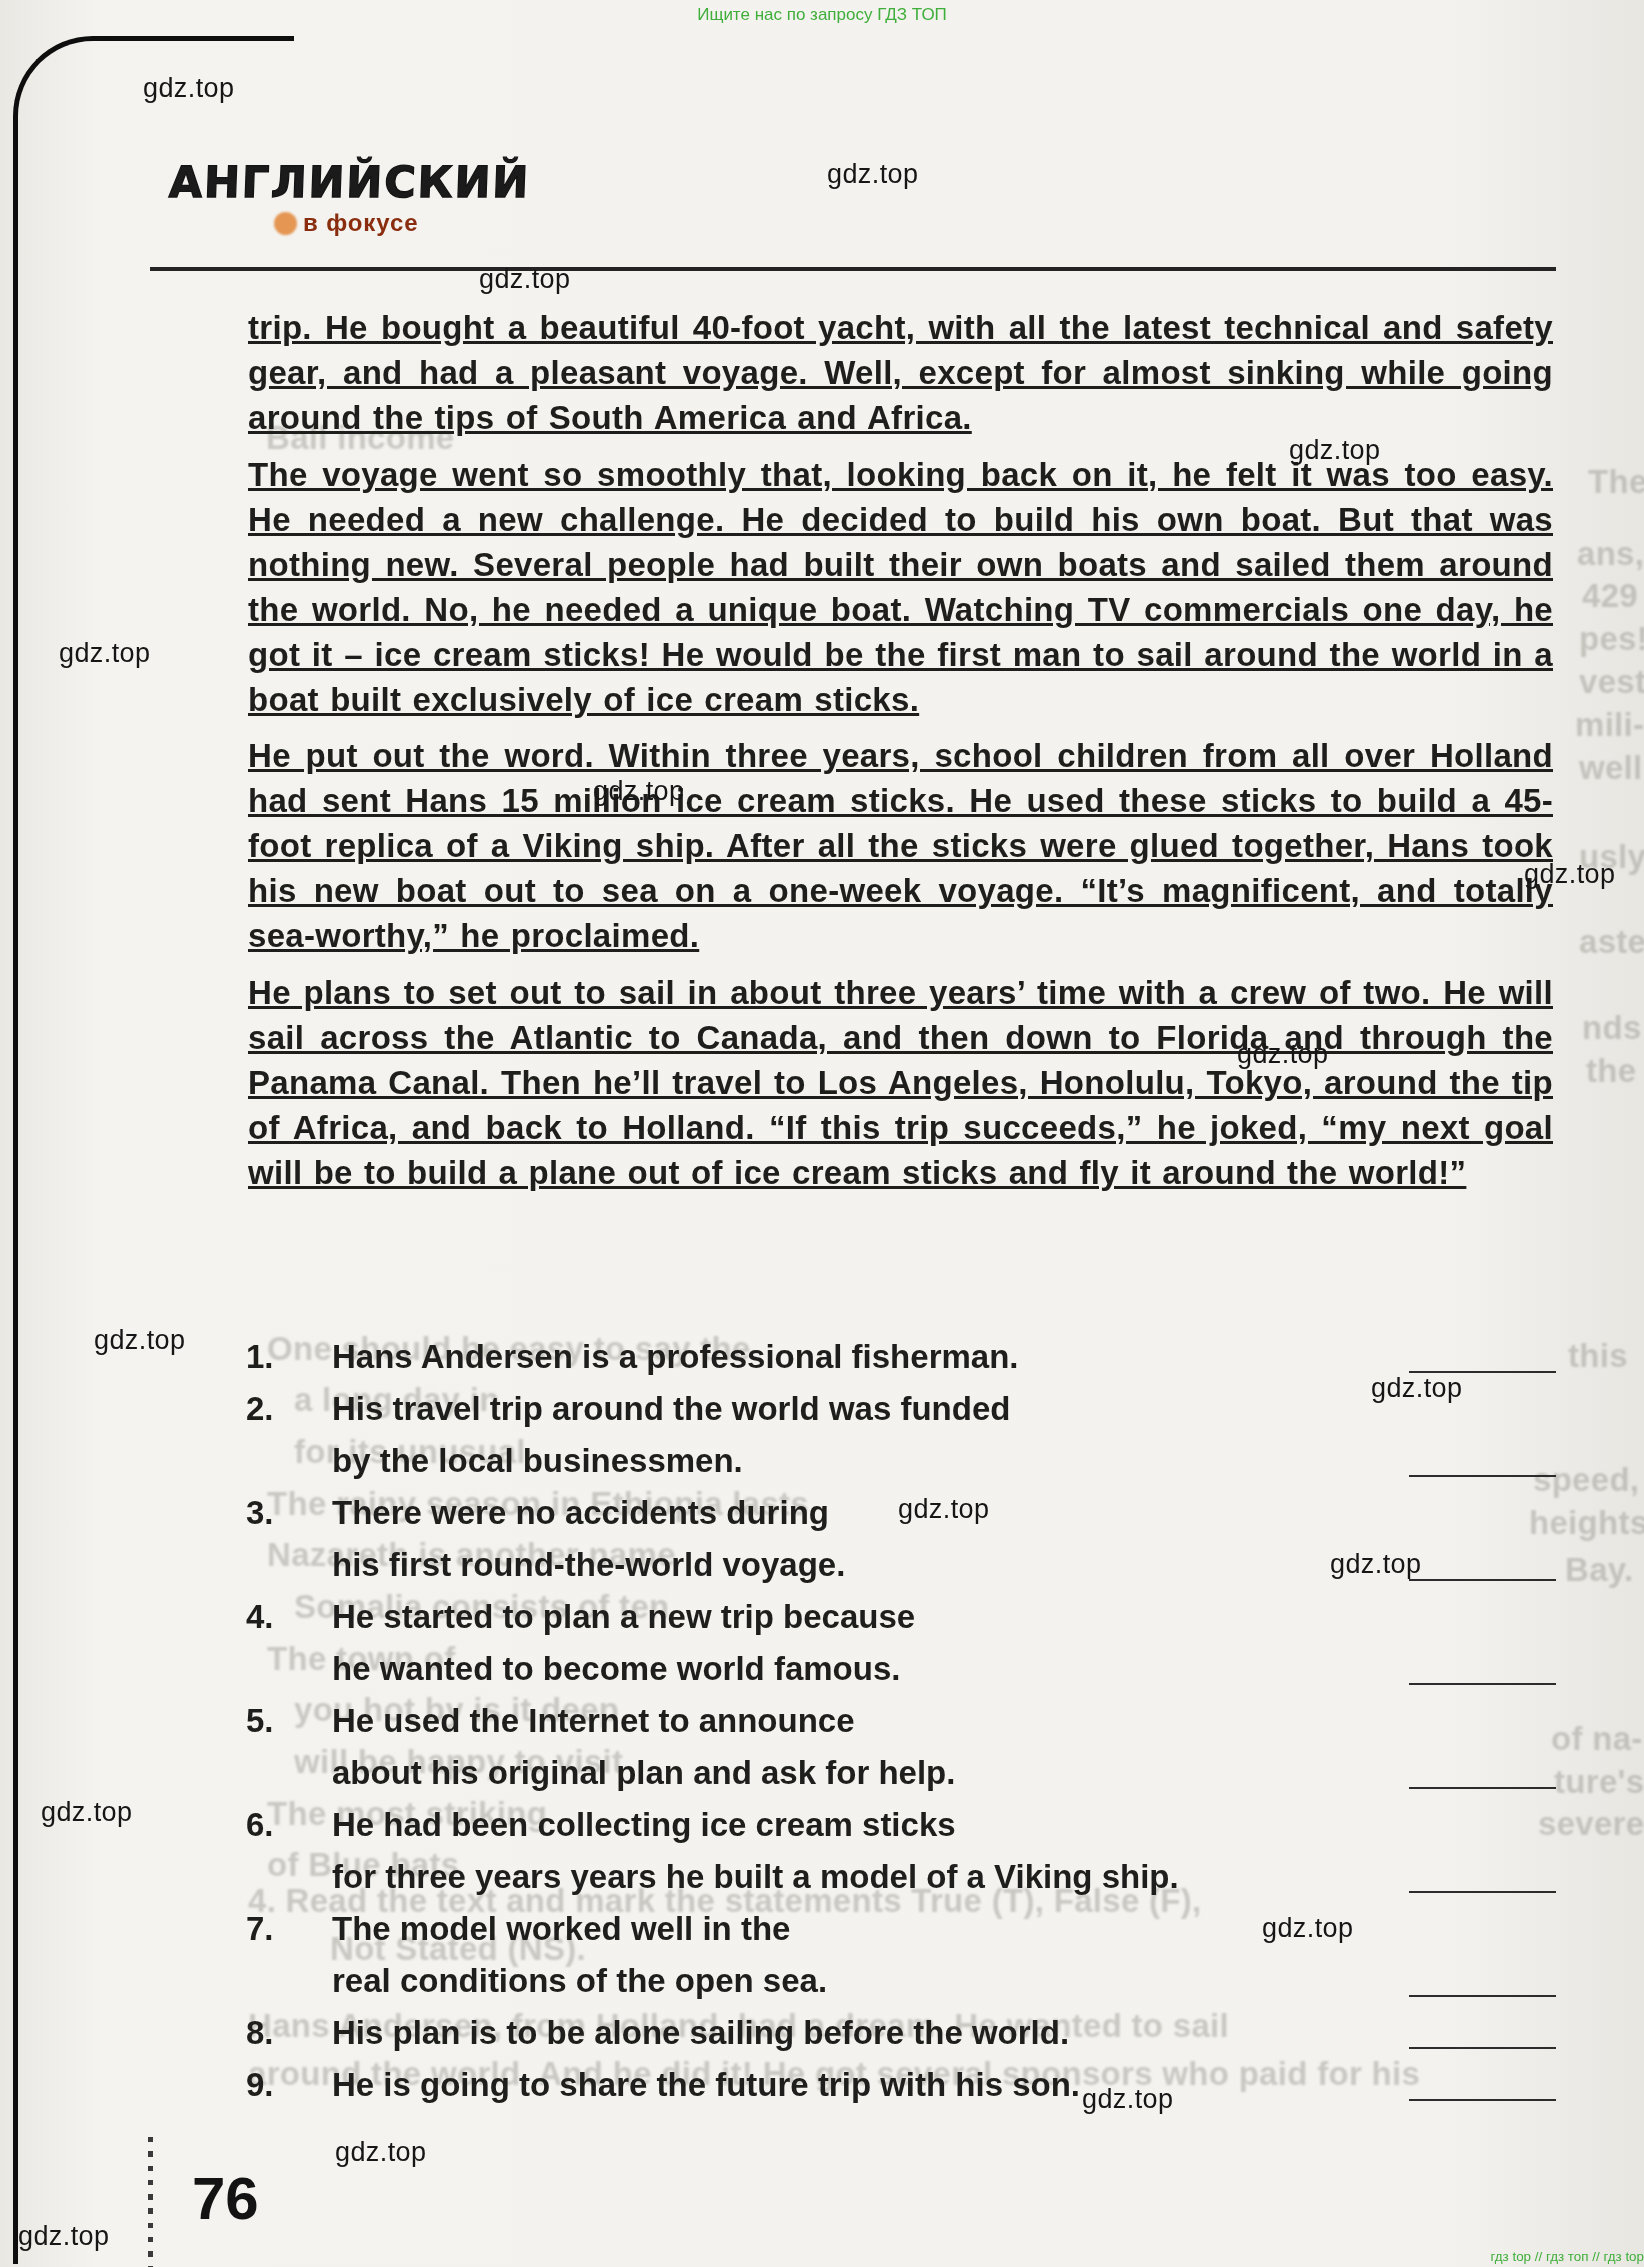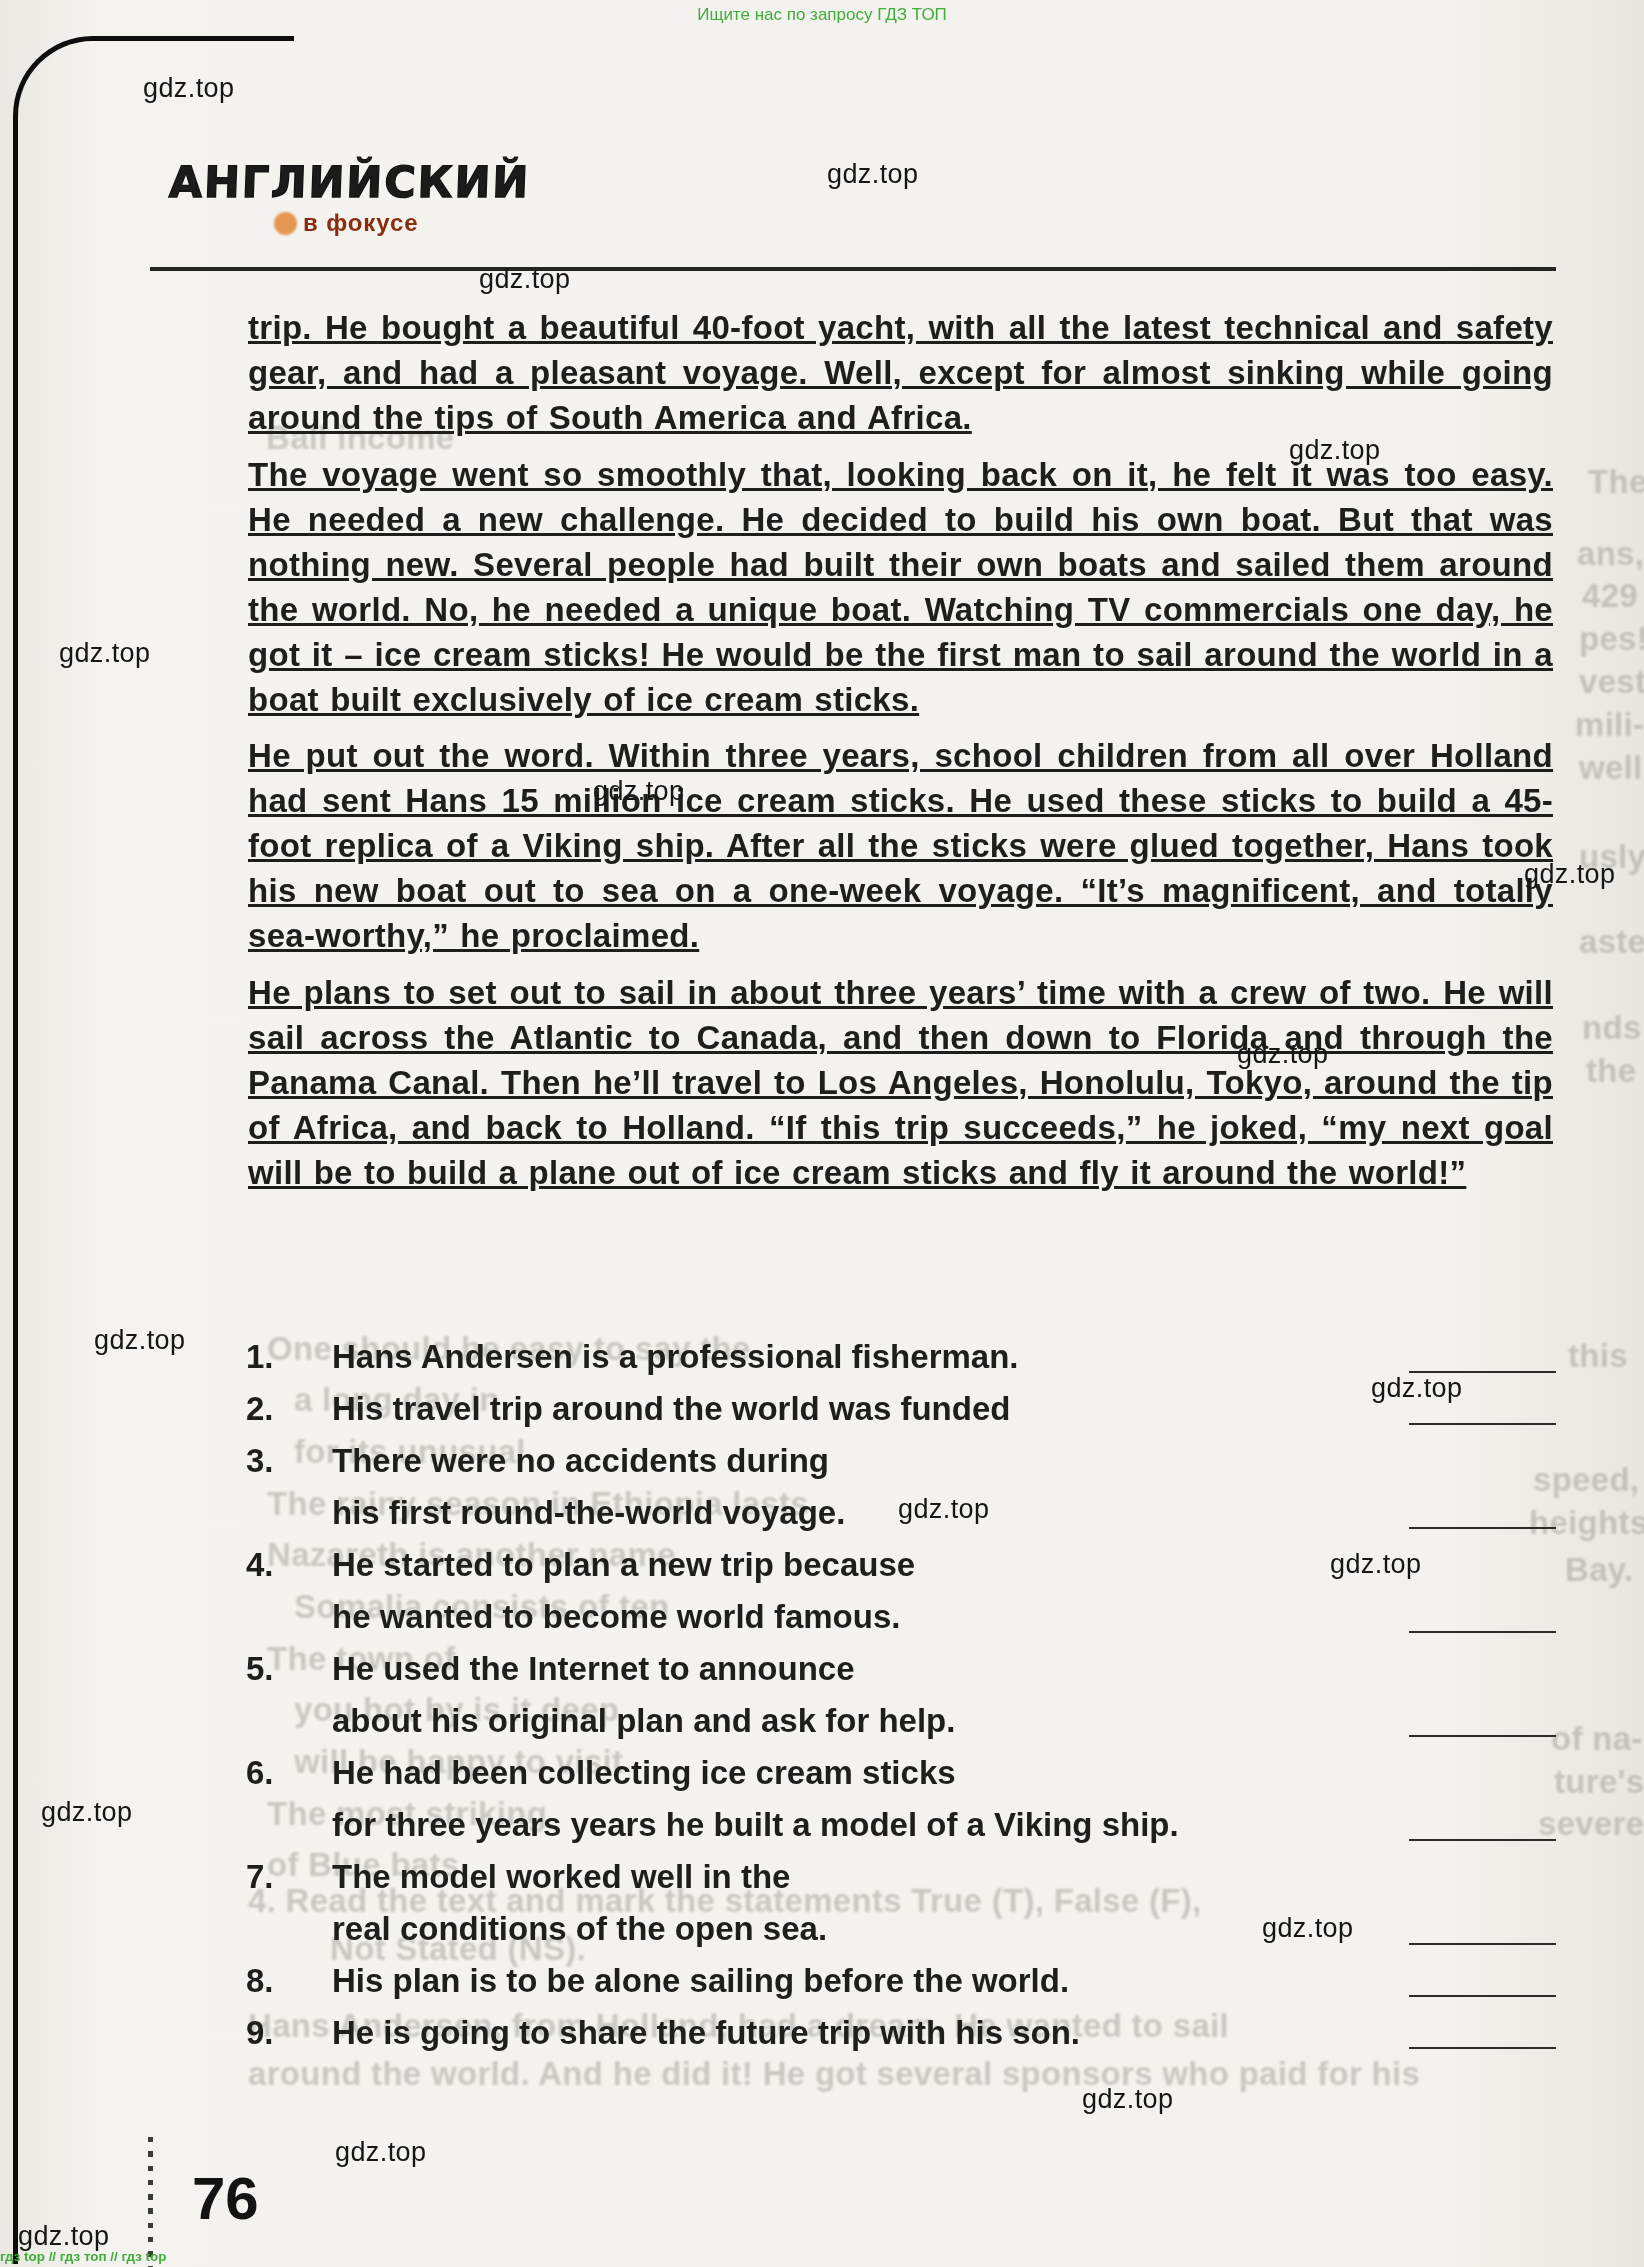--- a/index.html
+++ b/index.html
@@ -11,21 +11,21 @@
     overflow:hidden;
     font-family:"Liberation Sans", sans-serif;
     color:#1e1e1c;
   }
   .top-banner{
     position:absolute;top:4.5px;left:0;width:100%;
     text-align:center;font-size:17px;color:#3fae3a;z-index:6;
   }
   .bottom-banner{
     position:absolute;bottom:3.6px;left:0;width:100%;
-    text-align:left;font-size:13.4px;color:#3fae3a;z-index:6;font-weight:bold;
+    text-align:right;font-size:13.4px;color:#3fae3a;z-index:6;
   }
   .book-edge{
     position:absolute;left:12.5px;top:36px;width:276px;height:2223px;
     border-left:5.3px solid #0e0e0e;border-top:5.3px solid #0e0e0e;
     border-top-left-radius:80px;z-index:3;pointer-events:none;
   }
   .logo{position:absolute;left:169px;top:157px;z-index:4;}
   .logo-l1{
     font-size:43px;font-weight:bold;letter-spacing:1.8px;
     color:#1b1b1b;-webkit-text-stroke:1.3px #141414;
@@ -137,20 +137,21 @@
         <div class="st-num">1.</div>
         <div class="st-text">
           <div>Hans Andersen is a professional fisherman.</div>
         </div>
         <div class="blank"></div>
       </div>
       <div class="st-row">
         <div class="st-num">2.</div>
         <div class="st-text">
           <div>His travel trip around the world was funded</div>
+          <div>by the local businessmen.</div>
         </div>
         <div class="blank"></div>
       </div>
       <div class="st-row">
         <div class="st-num">3.</div>
         <div class="st-text">
           <div>There were no accidents during</div>
           <div>his first round-the-world voyage.</div>
         </div>
         <div class="blank"></div>

